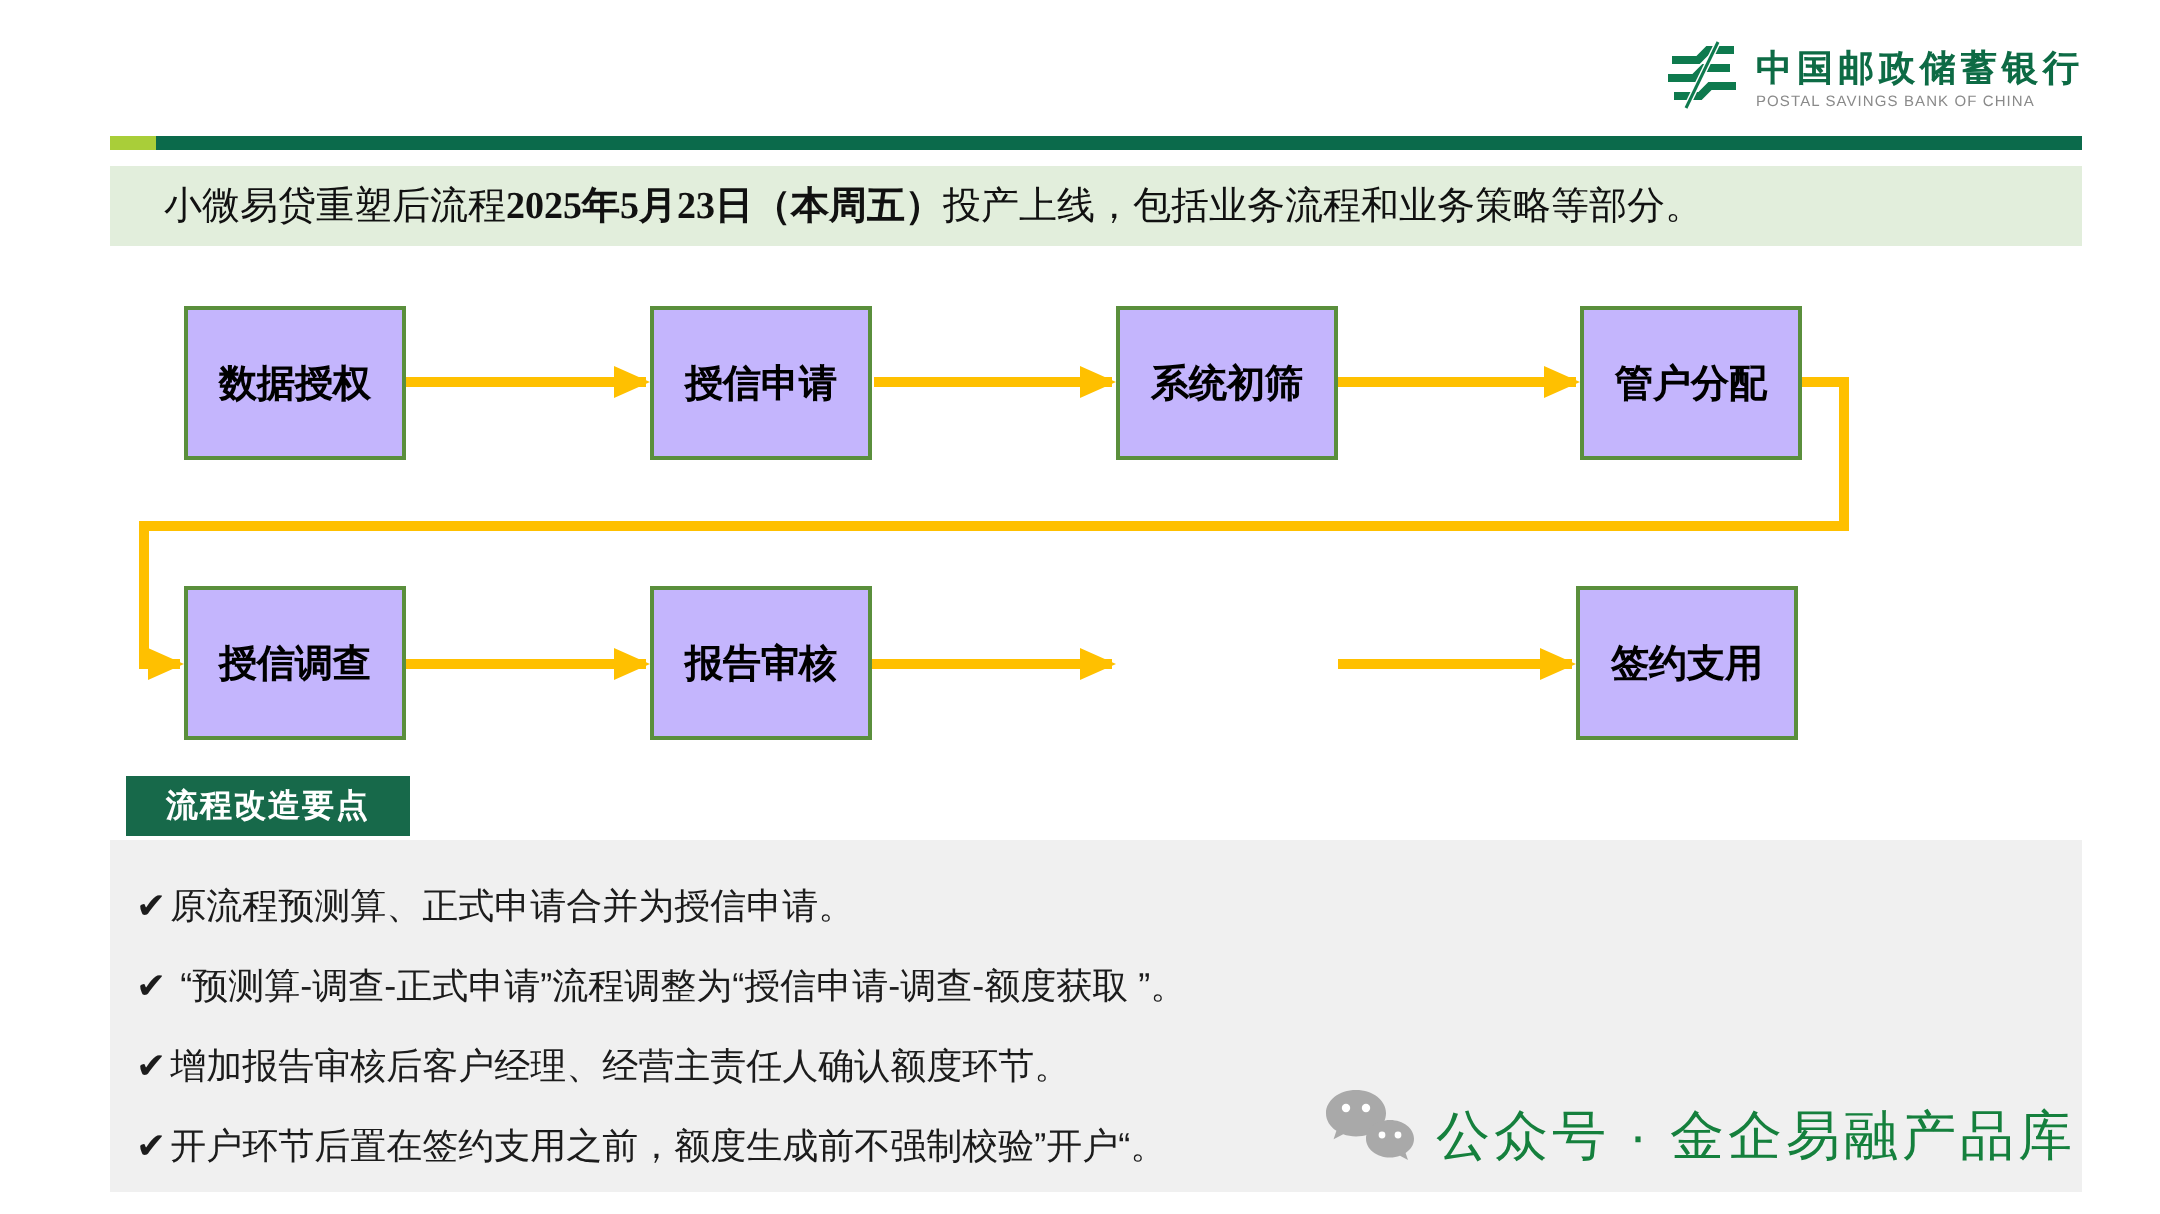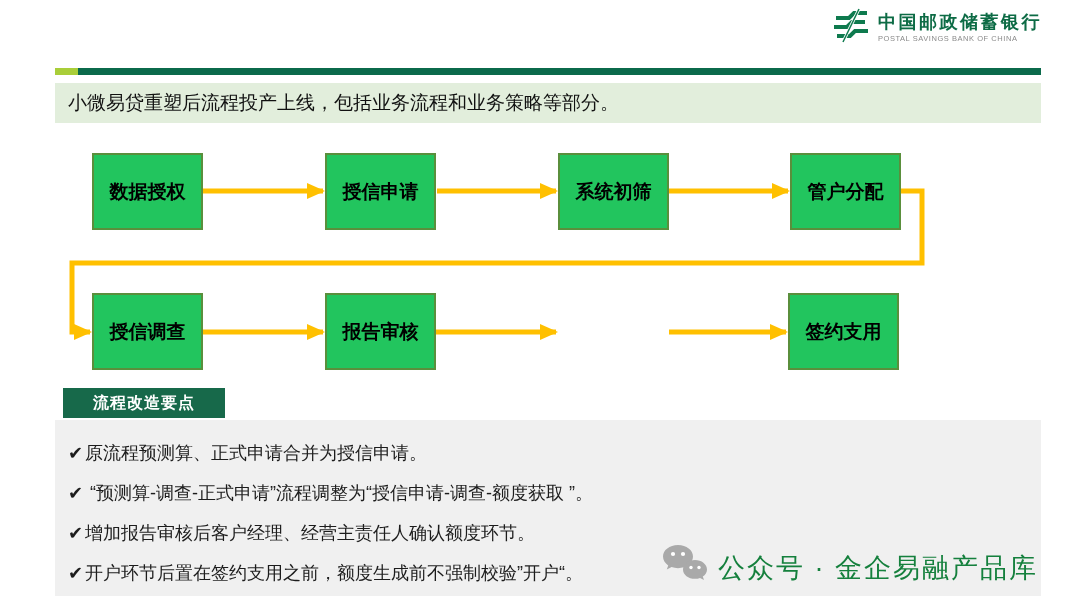--- a/index.html
+++ b/index.html
@@ -5,46 +5,46 @@
   html,body{margin:0;padding:0;background:#ffffff;}
   .slide{
     position:relative;width:1080px;height:607px;background:#ffffff;
     font-family:"Liberation Sans","DejaVu Sans",sans-serif;overflow:hidden;
   }
   
   .page-title{
     position:absolute;left:68px;top:22px;font-size:24px;font-weight:bold;
     color:#3d3d3d;letter-spacing:1px;
   }
-  .logo{position:absolute;right:38px;top:6px;display:flex;align-items:center;gap:7px;}
+  .logo{position:absolute;right:38px;top:18px;display:flex;align-items:center;gap:7px;}
   .logo-texts{display:flex;flex-direction:column;line-height:1.1;}
   .logo-cn{font-size:18px;font-weight:bold;color:#0d6b45;letter-spacing:2.5px;}
   .logo-en{font-size:7.5px;color:#8a8a8a;letter-spacing:0.55px;margin-top:2px;}
   .rule{position:absolute;left:55px;top:68px;width:986px;height:7px;display:flex;}
   .rule-light{width:23px;height:7px;background:#a9ce39;}
   .rule-dark{flex:1;height:7px;background:#0b6a4b;}
   
   .banner{
     position:absolute;left:55px;top:83px;width:986px;height:40px;background:#e2eedc;
-    display:flex;align-items:center;padding-left:13px;box-sizing:border-box;
+    display:flex;align-items:center;padding-left:27px;box-sizing:border-box;
     font-size:19px;color:#111111;
   }
   .banner .serif{font-family:"Liberation Serif","DejaVu Serif",serif;}
   .banner .bold{font-weight:bold;}
   
   .connectors{position:absolute;left:0;top:0;width:1080px;height:607px;}
   .conn{stroke:#ffc000;stroke-width:5;fill:none;}
   .flow-box{
-    position:absolute;width:111px;height:77px;background:#22c55e;border:2px solid #5a8f3c;
+    position:absolute;width:111px;height:77px;background:#c4b5fd;border:2px solid #5a8f3c;
     box-sizing:border-box;display:flex;align-items:center;justify-content:center;
     font-size:19px;font-weight:bold;color:#000000;
   }
   
   .section-label{
-    position:absolute;left:63px;top:388px;width:162px;height:30px;background:#17694a;
+    position:absolute;left:63px;top:388px;width:142px;height:30px;background:#17694a;
     color:#ffffff;font-size:16px;font-weight:bold;display:flex;align-items:center;
     justify-content:center;letter-spacing:1px;
   }
   
   .points-box{
     position:absolute;left:55px;top:420px;width:986px;height:176px;background:#f0f0f0;
     padding:13px 0 0 13px;box-sizing:border-box;
   }
   .point-row{height:40px;display:flex;align-items:center;font-size:18px;color:#1c1c1c;}
   .point-check{margin-right:2px;}
@@ -79,20 +79,21 @@
     </span>
   </div>
 
   <div class="rule">
     <div class="rule-light"></div>
     <div class="rule-dark"></div>
   </div>
 
   <div class="banner">
     <span class="serif">小微易贷重塑后流程</span>
+      <span class="serif bold">2025年5月23日（本周五）</span>
       <span>投产上线，包括业务流程和业务策略等部分。</span>
   </div>
 
   <svg class="connectors" viewBox="0 0 1080 607">
     <defs>
       <marker id="ah" markerUnits="userSpaceOnUse" markerWidth="18" markerHeight="16" refX="16" refY="8" orient="auto">
         <path d="M0,0 L18,8 L0,16 Z" fill="#ffc000"></path>
       </marker>
     </defs>
     <path class="conn" d="M203 191 H323" marker-end="url(#ah)"></path>

